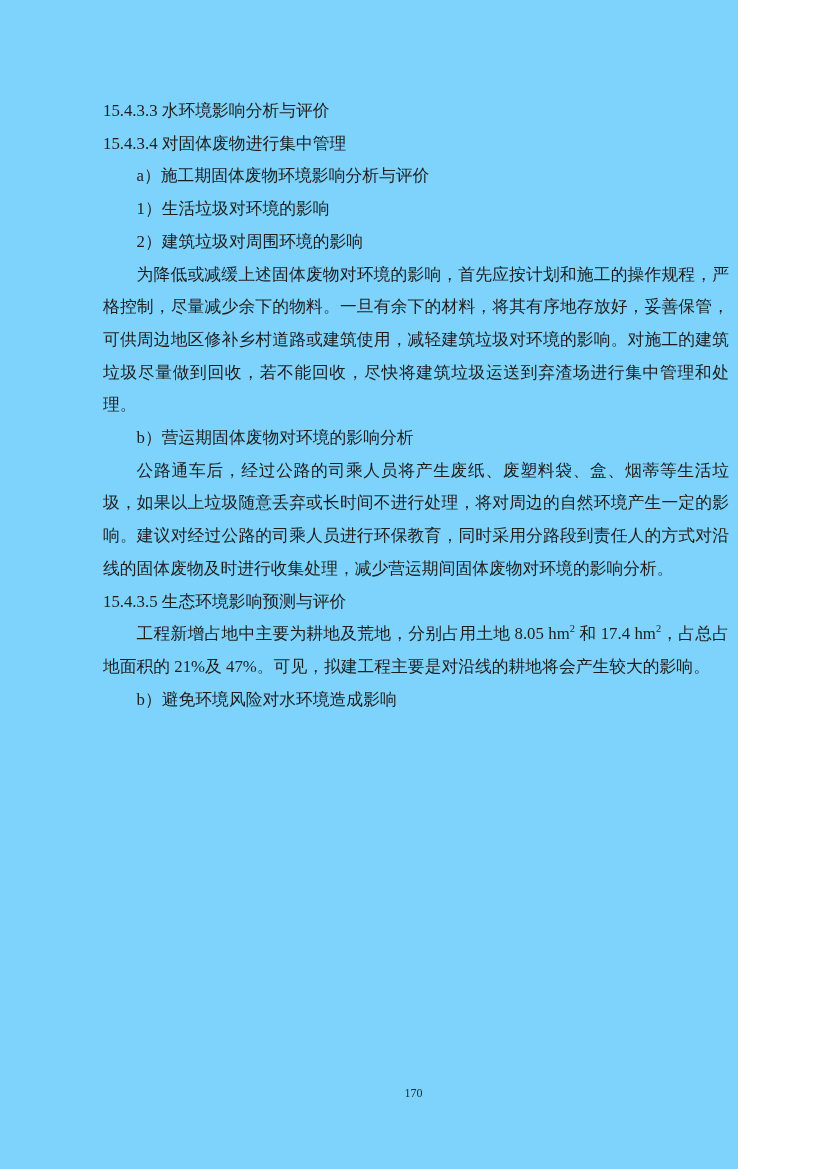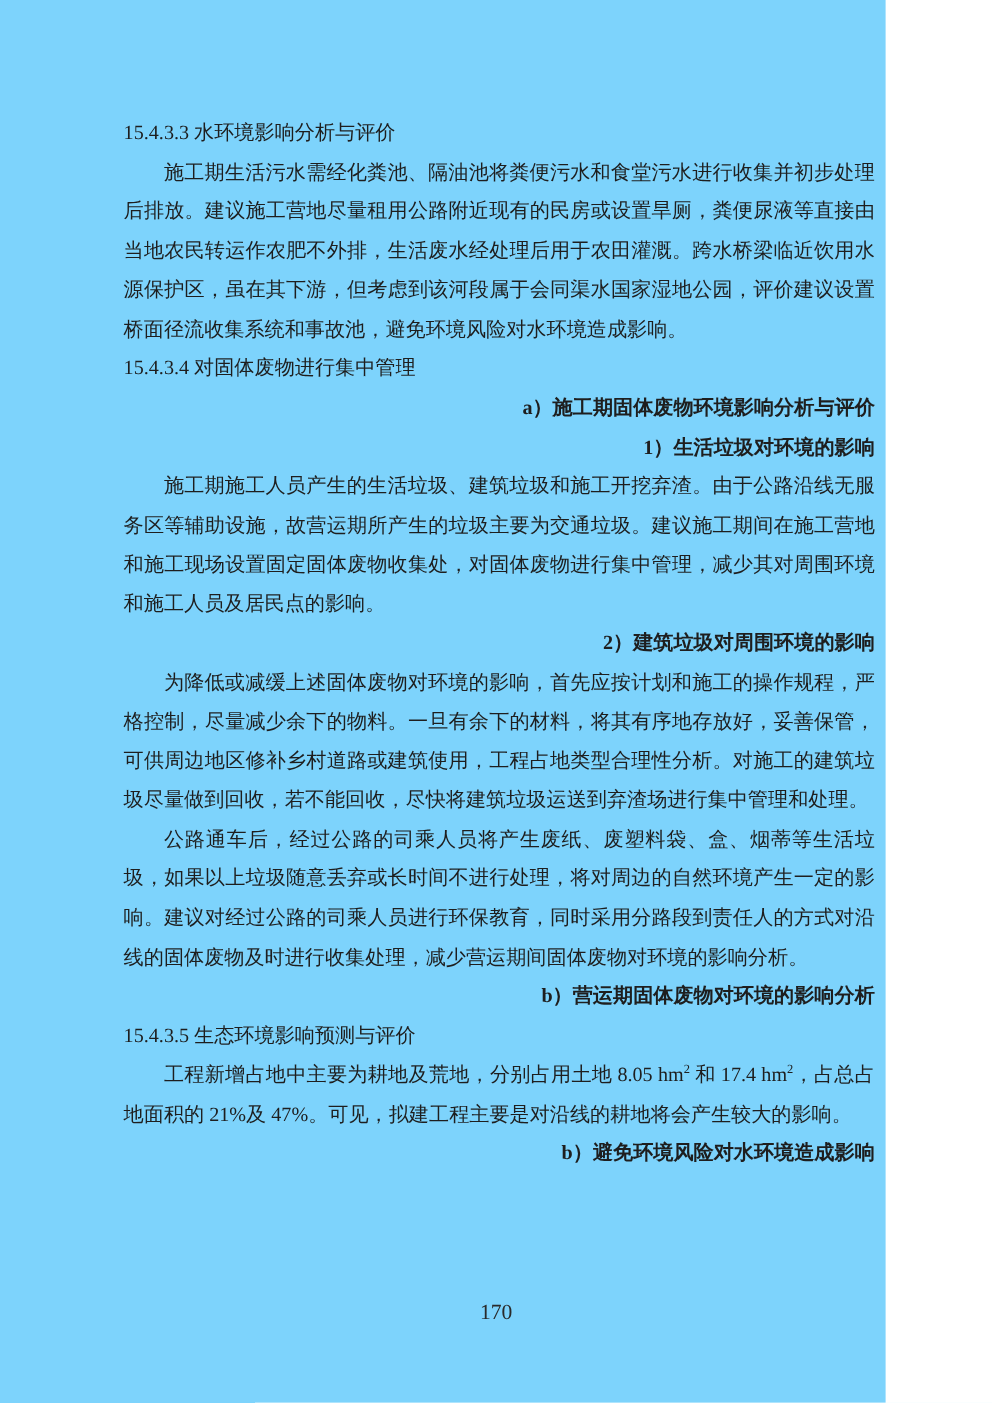--- a/index.html
+++ b/index.html
@@ -28,59 +28,56 @@
   }
   .block {
     margin: 0;
     padding: 0;
   }
   .block.heading {
     text-align: left;
     text-indent: 0;
   }
   .block.item {
-    text-align: right;
+    text-align: left;
     text-indent: 2em;
-    font-weight: bold;
   }
   .block.paragraph {
     text-align: justify;
     text-indent: 2em;
   }
   .block sup {
     font-size: 0.62em;
     line-height: 0;
     vertical-align: super;
   }
   .page-footer {
     position: absolute;
     left: 0;
     top: 1083px;
     width: 827px;
     text-align: center;
-    font-size: 18px;
+    font-size: 12px;
     line-height: 20px;
     color: #2a2a2a;
   }
 </style>
 </head>
 <body>
 
 <div class="page">
   <div class="doc-content">
       <div class="block heading">15.4.3.3 水环境影响分析与评价</div>
-      <div class="block paragraph">施工期生活污水需经化粪池、隔油池将粪便污水和食堂污水进行收集并初步处理后排放。建议施工营地尽量租用公路附近现有的民房或设置旱厕，粪便尿液等直接由当地农民转运作农肥不外排，生活废水经处理后用于农田灌溉。跨水桥梁临近饮用水源保护区，虽在其下游，但考虑到该河段属于会同渠水国家湿地公园，评价建议设置桥面径流收集系统和事故池，避免环境风险对水环境造成影响。</div>
       <div class="block heading">15.4.3.4 对固体废物进行集中管理</div>
       <div class="block item">a）施工期固体废物环境影响分析与评价</div>
       <div class="block item">1）生活垃圾对环境的影响</div>
-      <div class="block paragraph">施工期施工人员产生的生活垃圾、建筑垃圾和施工开挖弃渣。由于公路沿线无服务区等辅助设施，故营运期所产生的垃圾主要为交通垃圾。建议施工期间在施工营地和施工现场设置固定固体废物收集处，对固体废物进行集中管理，减少其对周围环境和施工人员及居民点的影响。</div>
       <div class="block item">2）建筑垃圾对周围环境的影响</div>
-      <div class="block paragraph">为降低或减缓上述固体废物对环境的影响，首先应按计划和施工的操作规程，严格控制，尽量减少余下的物料。一旦有余下的材料，将其有序地存放好，妥善保管，可供周边地区修补乡村道路或建筑使用，工程占地类型合理性分析。对施工的建筑垃圾尽量做到回收，若不能回收，尽快将建筑垃圾运送到弃渣场进行集中管理和处理。</div>
+      <div class="block paragraph">为降低或减缓上述固体废物对环境的影响，首先应按计划和施工的操作规程，严格控制，尽量减少余下的物料。一旦有余下的材料，将其有序地存放好，妥善保管，可供周边地区修补乡村道路或建筑使用，减轻建筑垃圾对环境的影响。对施工的建筑垃圾尽量做到回收，若不能回收，尽快将建筑垃圾运送到弃渣场进行集中管理和处理。</div>
+      <div class="block item">b）营运期固体废物对环境的影响分析</div>
       <div class="block paragraph">公路通车后，经过公路的司乘人员将产生废纸、废塑料袋、盒、烟蒂等生活垃圾，如果以上垃圾随意丢弃或长时间不进行处理，将对周边的自然环境产生一定的影响。建议对经过公路的司乘人员进行环保教育，同时采用分路段到责任人的方式对沿线的固体废物及时进行收集处理，减少营运期间固体废物对环境的影响分析。</div>
-      <div class="block item">b）营运期固体废物对环境的影响分析</div>
       <div class="block heading">15.4.3.5 生态环境影响预测与评价</div>
       <div class="block paragraph">工程新增占地中主要为耕地及荒地，分别占用土地 8.05 hm<sup>2</sup> 和 17.4 hm<sup>2</sup>，占总占地面积的 21%及 47%。可见，拟建工程主要是对沿线的耕地将会产生较大的影响。</div>
       <div class="block item">b）避免环境风险对水环境造成影响</div>
     </div>
   <div class="page-footer">
     <span>170</span>
   </div>
 </div>
 
 </body></html>

